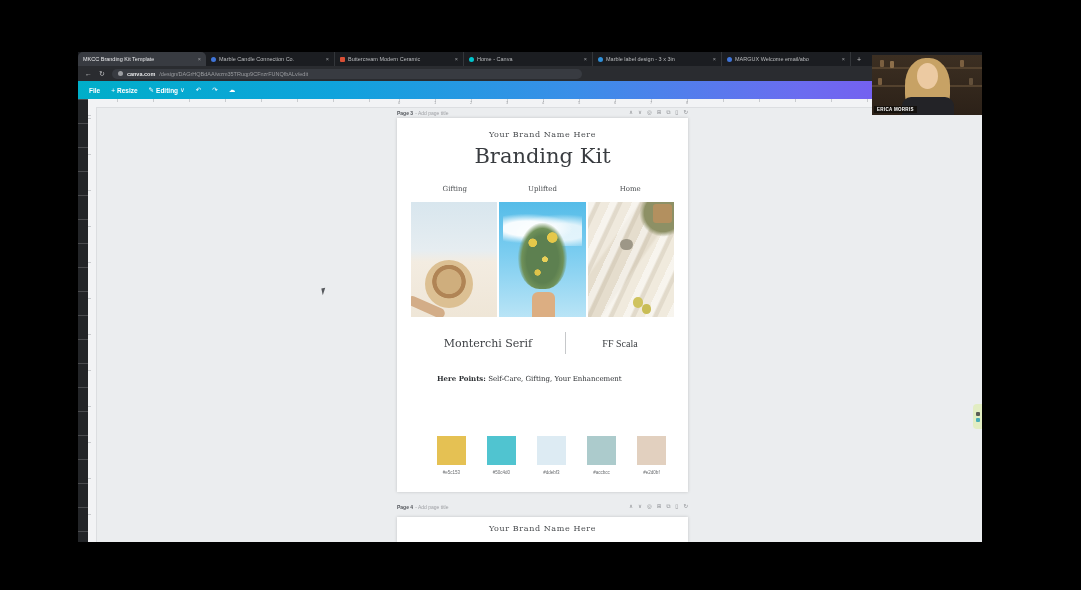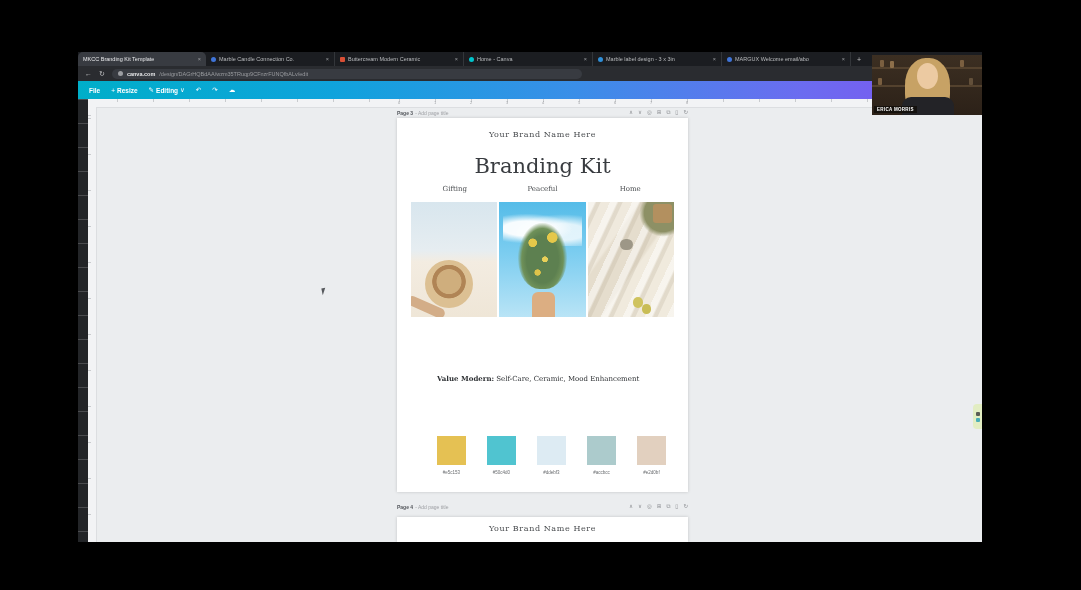--- a/index.html
+++ b/index.html
@@ -45,21 +45,21 @@
   .pghead{position:absolute;width:291px;height:8px;display:flex;align-items:center;font-size:5px;}
   .pghead .pglabel{font-weight:bold;color:#54575c;white-space:nowrap;}
   .pghead .pgtitle{color:#9fa1a5;margin-left:2px;white-space:nowrap;}
   .pgicons{margin-left:auto;display:flex;gap:5px;color:#8e9094;font-size:5.5px;line-height:1;}
   .pgicons span{display:block;}
 
   .page{position:absolute;width:291px;background:#fff;box-shadow:0 0 3px rgba(0,0,0,.18);overflow:hidden;}
   .serif{font-family:"DejaVu Serif",serif;}
 
   .brandname{position:absolute;left:0;top:12px;width:100%;text-align:center;font-size:8px;color:#4a4d50;letter-spacing:.6px;}
-  .kittitle{position:absolute;left:0;top:26px;width:100%;text-align:center;font-size:21px;color:#393c40;margin-top:10px;}
+  .kittitle{position:absolute;left:0;top:26px;width:100%;text-align:center;font-size:21px;color:#393c40;}
   .moods{position:absolute;left:14px;top:67px;width:263px;display:flex;}
   .moods div{flex:1;text-align:center;font-size:7px;color:#4a4d50;}
   .photos{position:absolute;left:14px;top:84px;width:263px;height:115px;display:flex;gap:2px;}
   .photo{flex:1;position:relative;overflow:hidden;}
 
   
   .ph1{background:linear-gradient(180deg,#d8e6ee 0%,#e6edf1 42%,#f3ece1 52%,#efe6d7 100%);}
   .ph1 .hat{position:absolute;left:16%;top:50%;width:56%;height:42%;background:radial-gradient(circle at 50% 45%,#cfae7d 0 34%,#b08455 36% 46%,#dcc093 48% 100%);border-radius:50%;}
   .ph1 .arm{position:absolute;left:-6%;bottom:4%;width:46%;height:9%;background:#d3ad88;border-radius:5px;transform:rotate(24deg);}
   
@@ -216,21 +216,21 @@
           <span>▯</span>
           <span>↻</span>
         </div>
       </div>
 
       <div class="page page3">
         <div class="brandname serif">Your Brand Name Here</div>
         <div class="kittitle serif">Branding Kit</div>
         <div class="moods serif">
           <div>Gifting</div>
-          <div>Peaceful</div>
+          <div>Uplifted</div>
           <div>Home</div>
         </div>
         <div class="photos">
           <div class="photo ph1">
             <div class="hat"></div>
             <div class="arm"></div>
           </div>
           <div class="photo ph2">
             <div class="cloud"></div>
             <div class="bouq"></div>
@@ -238,23 +238,28 @@
           </div>
           <div class="photo ph3">
             <div class="folds"></div>
             <div class="green"></div>
             <div class="basket"></div>
             <div class="dish"></div>
             <div class="fruit1"></div>
             <div class="fruit2"></div>
           </div>
         </div>
+        <div class="fontsrow">
+          <div class="fcell1 serif">Monterchi Serif</div>
+          <div class="fdiv"></div>
+          <div class="fcell2">FF Scala</div>
+        </div>
         <div class="vpoints serif">
-          <span class="blabel">Value Modern:</span>
-          <span>Self-Care, Ceramic, Mood Enhancement</span>
+          <span class="blabel">Here Points:</span>
+          <span>Self-Care, Gifting, Your Enhancement</span>
         </div>
         <div class="swrow">
           <div class="swcol">
             <div class="sw sw0"></div>
             <div class="hex">#e5c153</div>
           </div>
           <div class="swcol">
             <div class="sw sw1"></div>
             <div class="hex">#50c4d0</div>
           </div>

